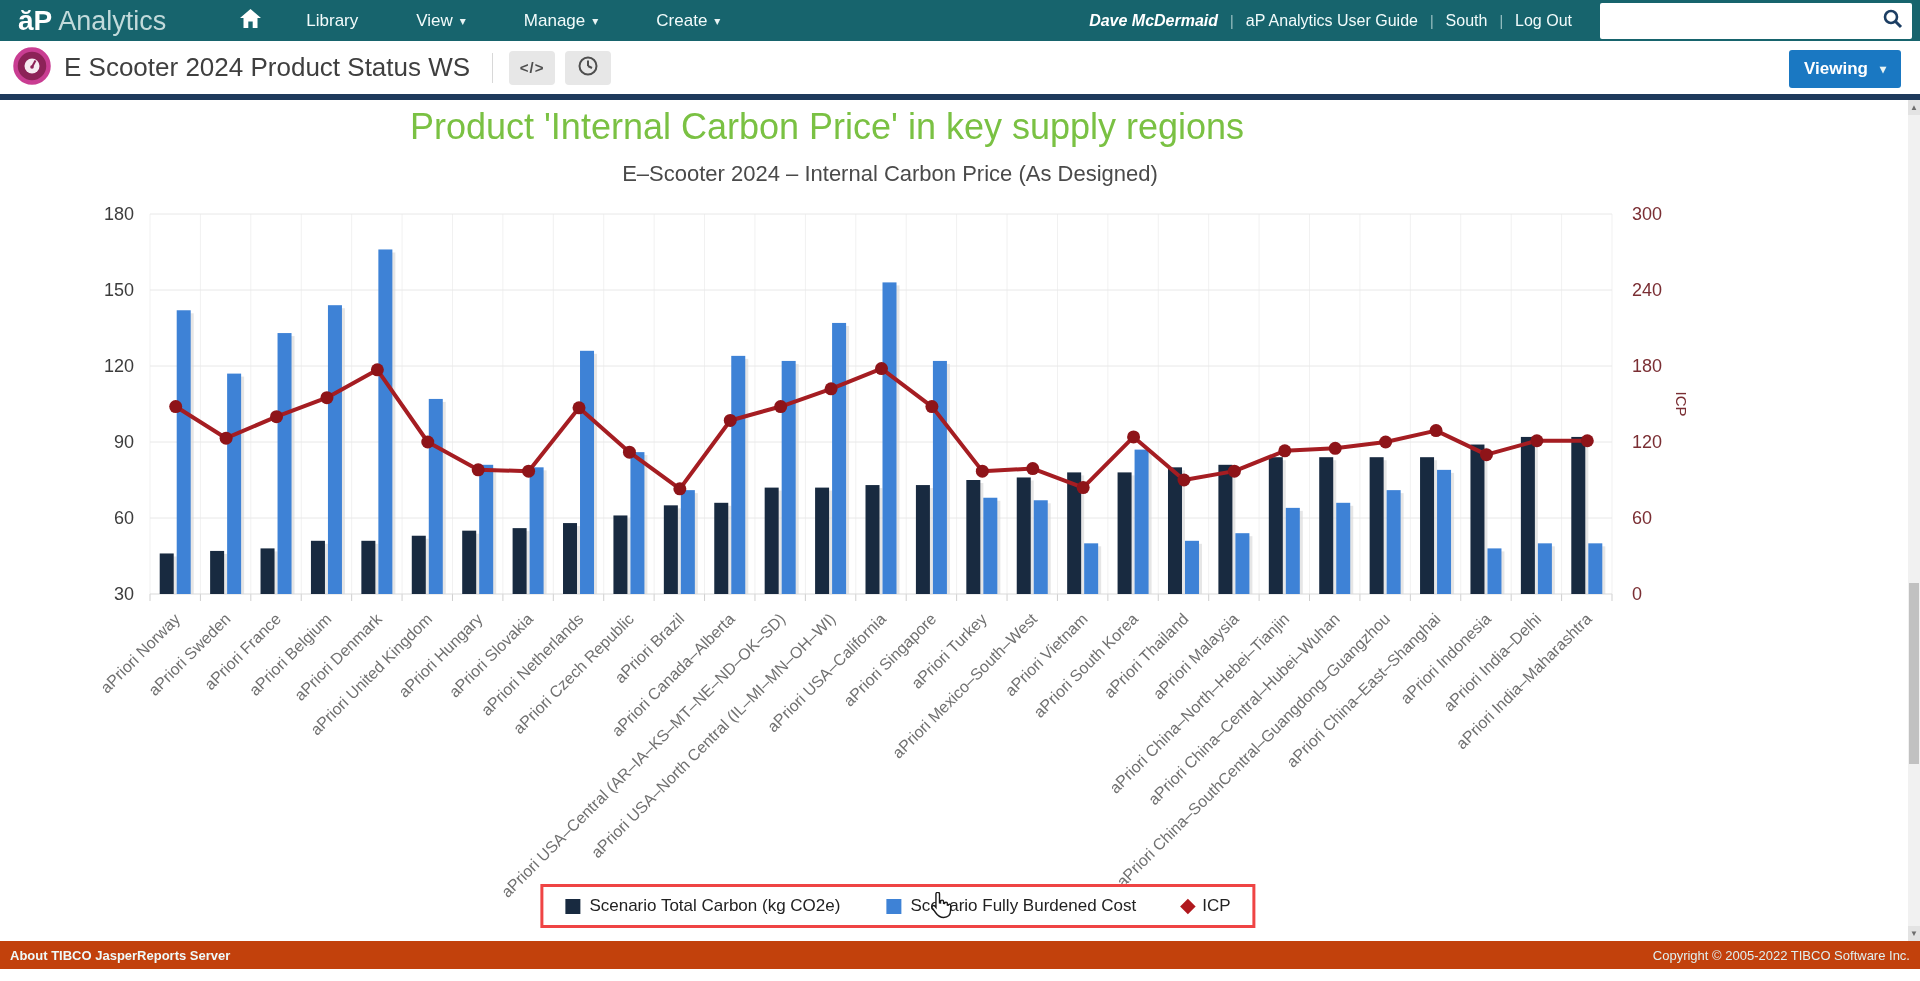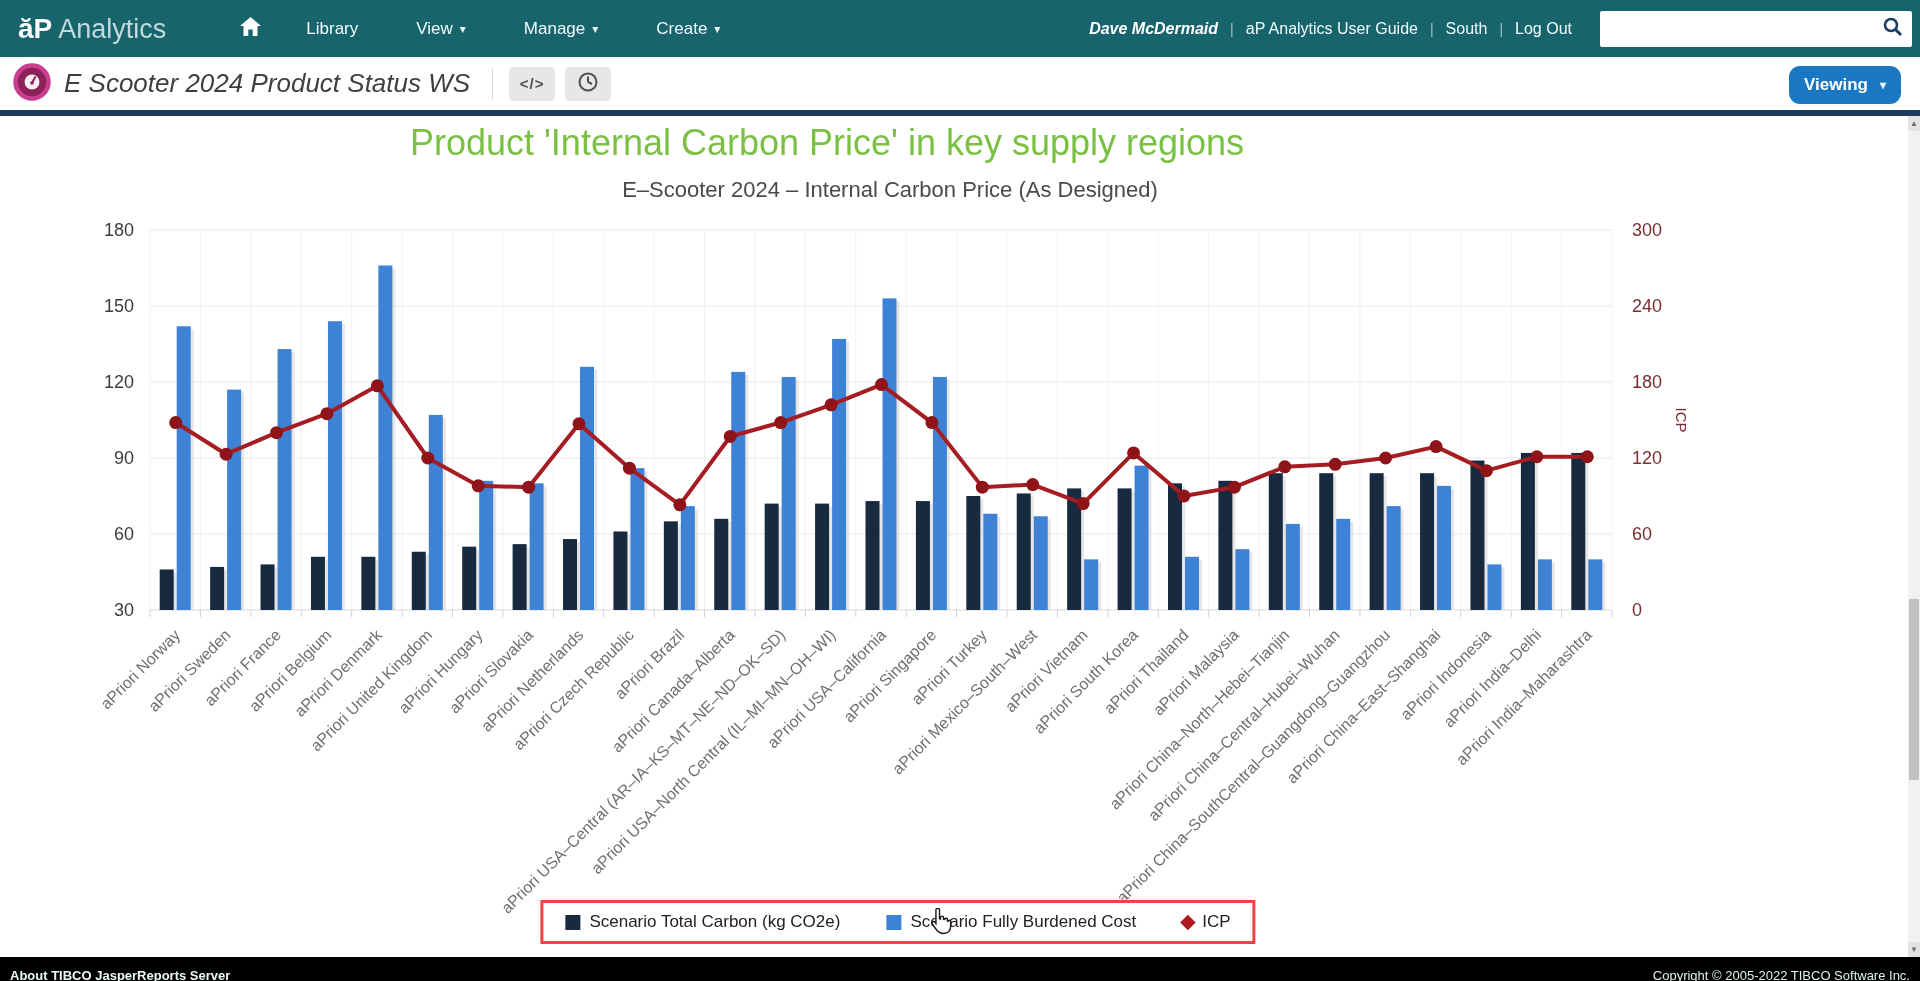--- a/index.html
+++ b/index.html
@@ -1,46 +1,46 @@
 <!DOCTYPE html>
 <html><head>
 <meta charset="utf-8">
 <style>
   * { margin:0; padding:0; box-sizing:border-box; }
   html,body { width:1920px; height:981px; overflow:hidden; background:#fff;
               font-family:"Liberation Sans", sans-serif; }
 
   
-  .nav { height:57px; background:#17646d; display:flex; align-items:center;
+  .nav { height:41px; background:#17646d; display:flex; align-items:center;
          padding:0 8px 0 18px; color:#fff; }
   .brand { display:flex; align-items:baseline; gap:6px; }
   .brand-mark { font-size:28px; font-weight:bold; color:#ffffff; letter-spacing:0; }
   .brand-name { font-size:27px; font-weight:300; color:#c2dadb; }
   .home-btn { margin-left:62px; display:flex; align-items:center; padding:8px 12px; cursor:pointer; }
   .nav-menu { display:flex; margin-left:14px; align-items:center;gap:20px; }
   .nav-item { font-size:17px; color:#f2fbfb; padding:10px 19px; display:flex; align-items:center; gap:7px; cursor:pointer; }
   .caret { font-size:12px; color:#e8f4f4; }
   .nav-right { margin-left:auto; display:flex; align-items:center; gap:12px; font-size:16px; }
   .nav-user { font-weight:bold;font-style:italic; }
   .nav-sep { color:#9ec4c6; font-size:14px; }
   .nav-link { color:#f2fbfb; cursor:pointer; }
   .search-box { margin-left:16px; width:312px; height:36px; background:#fff; border-radius:2px;
                 display:flex; align-items:center; padding:0 8px 0 10px; }
   .search-box input { flex:1; border:none; outline:none; font-size:16px; height:30px;
                       font-family:"Liberation Sans", sans-serif; color:#333; background:transparent; }
 
   
   .toolbar { height:53px; background:#ffffff; display:flex; align-items:center; padding:0 18px 0 12px; position:relative; }
-  .tb-title { font-size:26px; color:#3f3f3f; margin-left:12px; white-space:nowrap;font-style:italic; }
+  .tb-title { font-size:26px; color:#3f3f3f; margin-left:12px; white-space:nowrap; }
   .tb-sep { width:1px; height:30px; background:#d8d8d8; margin:0 16px 0 22px; }
   .tb-btn { width:46px; height:34px; background:#e7e7e7; border-radius:4px; display:flex;
             align-items:center; justify-content:center; margin-right:10px; cursor:pointer; }
   .code-glyph { font-size:15px; font-weight:bold; color:#4e4e4e; letter-spacing:1px; }
   .viewing-btn { position:absolute; right:19px; top:9px; height:38px; background:#1a78c2; color:#fff;
-                 font-size:17px; font-weight:bold; border:none; border-radius:11px; padding:0 15px;
+                 font-size:17px; font-weight:bold; border:none; border-radius:3px; padding:0 15px;
                  display:flex; align-items:center; gap:12px; cursor:pointer;
                  font-family:"Liberation Sans", sans-serif; }
   .divider { height:6px; background:#1e3a5c; }
 
   
   .content { position:relative; height:841px; background:#fff; }
   .chart-title { position:absolute; top:6px; left:827px; transform:translateX(-50%);
                  font-size:36px; color:#7ac143; white-space:nowrap; }
   .chart-subtitle { position:absolute; top:61px; left:890px; transform:translateX(-50%);
                     font-size:22px; color:#4a4a4a; white-space:nowrap; }
@@ -56,21 +56,21 @@
   .cursor-overlay { position:absolute; top:792px; left:926px; }
 
   
   .scrollbar { position:absolute; right:0; top:0; width:12px; height:841px; background:#f1f1f1; }
   .sb-btn { position:absolute; left:0; width:12px; height:15px; background:#e3e3e3; color:#6d6d6d;
             font-size:8px; display:flex; align-items:center; justify-content:center; cursor:pointer; }
   .sb-up { top:0; } .sb-down { bottom:0; }
   .sb-thumb { position:absolute; left:1px; width:10px; top:483px; height:181px; background:#c1c1c1; cursor:pointer; }
 
   
-  .footer { height:36px; background:#000000; display:flex; align-items:center;
+  .footer { height:28px; background:#c2410c; display:flex; align-items:center;
             justify-content:space-between; padding:0 10px; }
   .footer-left { color:#eefafa; font-size:13px; font-weight:bold; cursor:pointer; }
   .footer-right { color:#dff0f0; font-size:13px; }
 </style>
 </head>
 <body>
 
 <div class="nav">
   <div class="brand">
     <span class="brand-mark">ăP</span>

